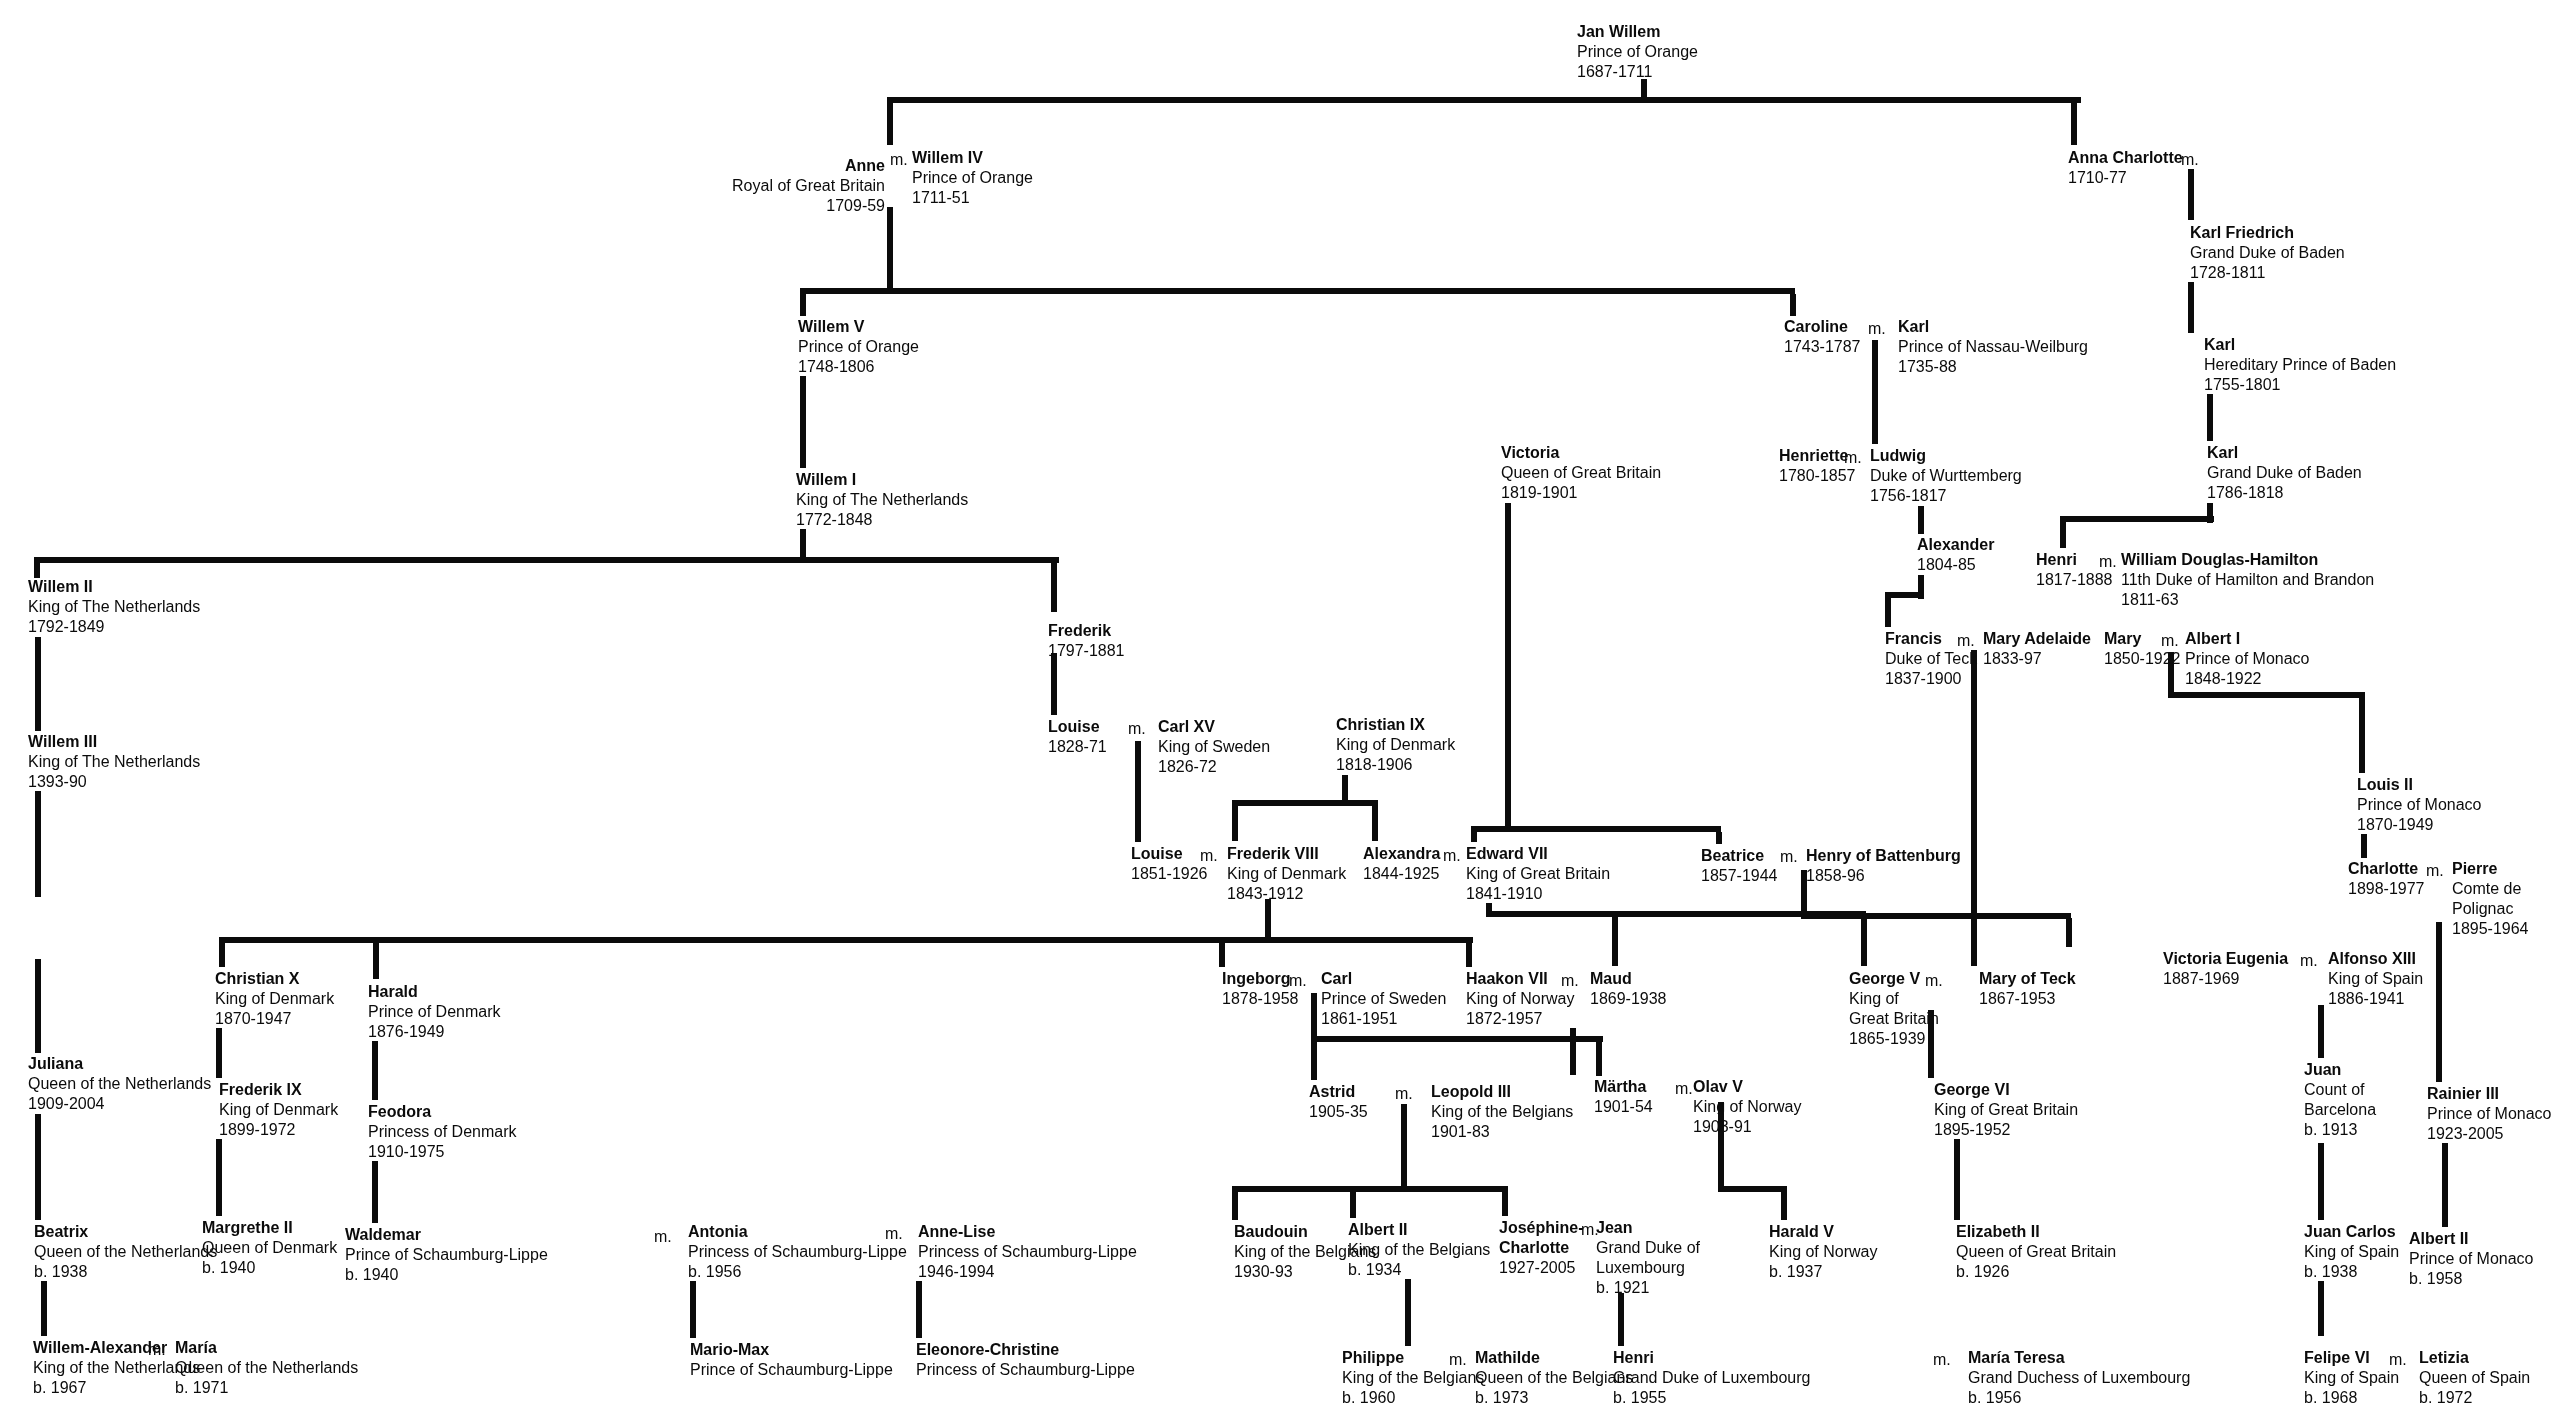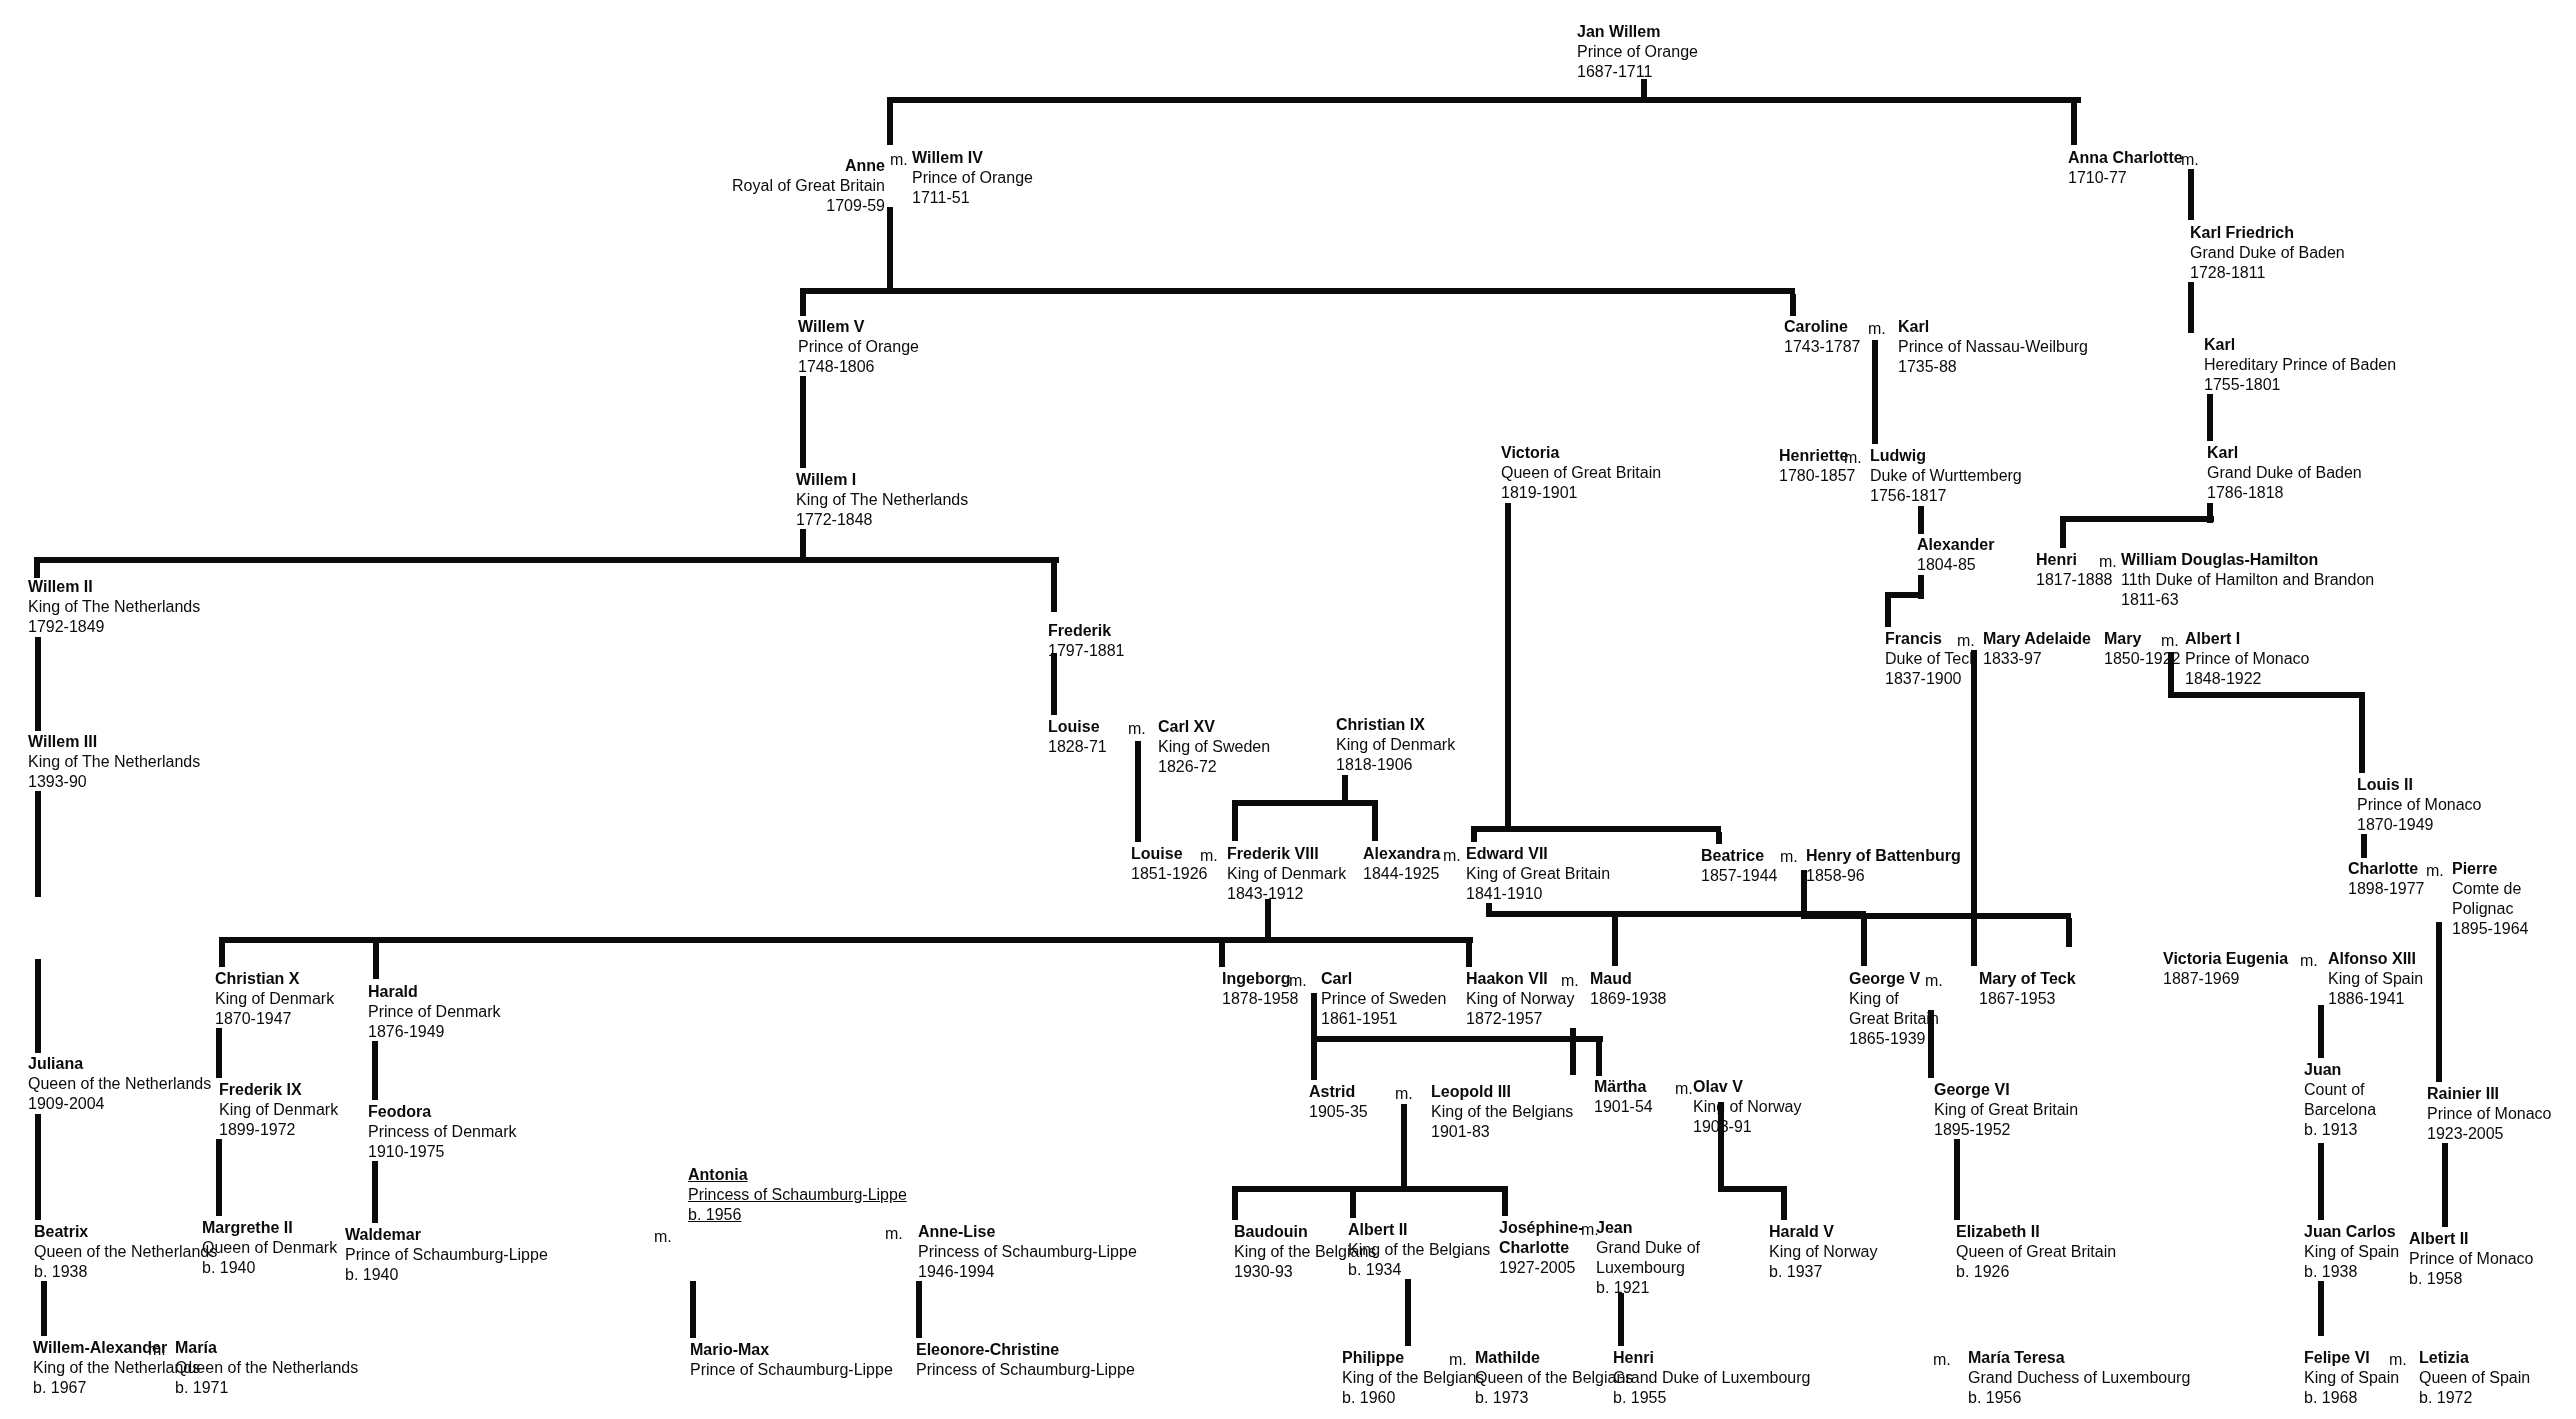--- a/index.html
+++ b/index.html
@@ -372,21 +372,21 @@
     <div class="person" style="left: 202px; top: 1218px;">
       <div class="name">Margrethe II</div>
       <div class="sub">Queen of Denmark</div>
       <div class="sub">b. 1940</div>
     </div>
     <div class="person" style="left: 345px; top: 1225px;">
       <div class="name">Waldemar</div>
       <div class="sub">Prince of Schaumburg-Lippe</div>
       <div class="sub">b. 1940</div>
     </div>
-    <div class="person" style="left: 688px; top: 1165px; text-decoration: underline;">
+    <div class="person" style="left: 688px; top: 1222px;">
       <div class="name">Antonia</div>
       <div class="sub">Princess of Schaumburg-Lippe</div>
       <div class="sub">b. 1956</div>
     </div>
     <div class="person" style="left: 918px; top: 1222px;">
       <div class="name">Anne-Lise</div>
       <div class="sub">Princess of Schaumburg-Lippe</div>
       <div class="sub">1946-1994</div>
     </div>
     <div class="person" style="left: 1234px; top: 1222px;">

